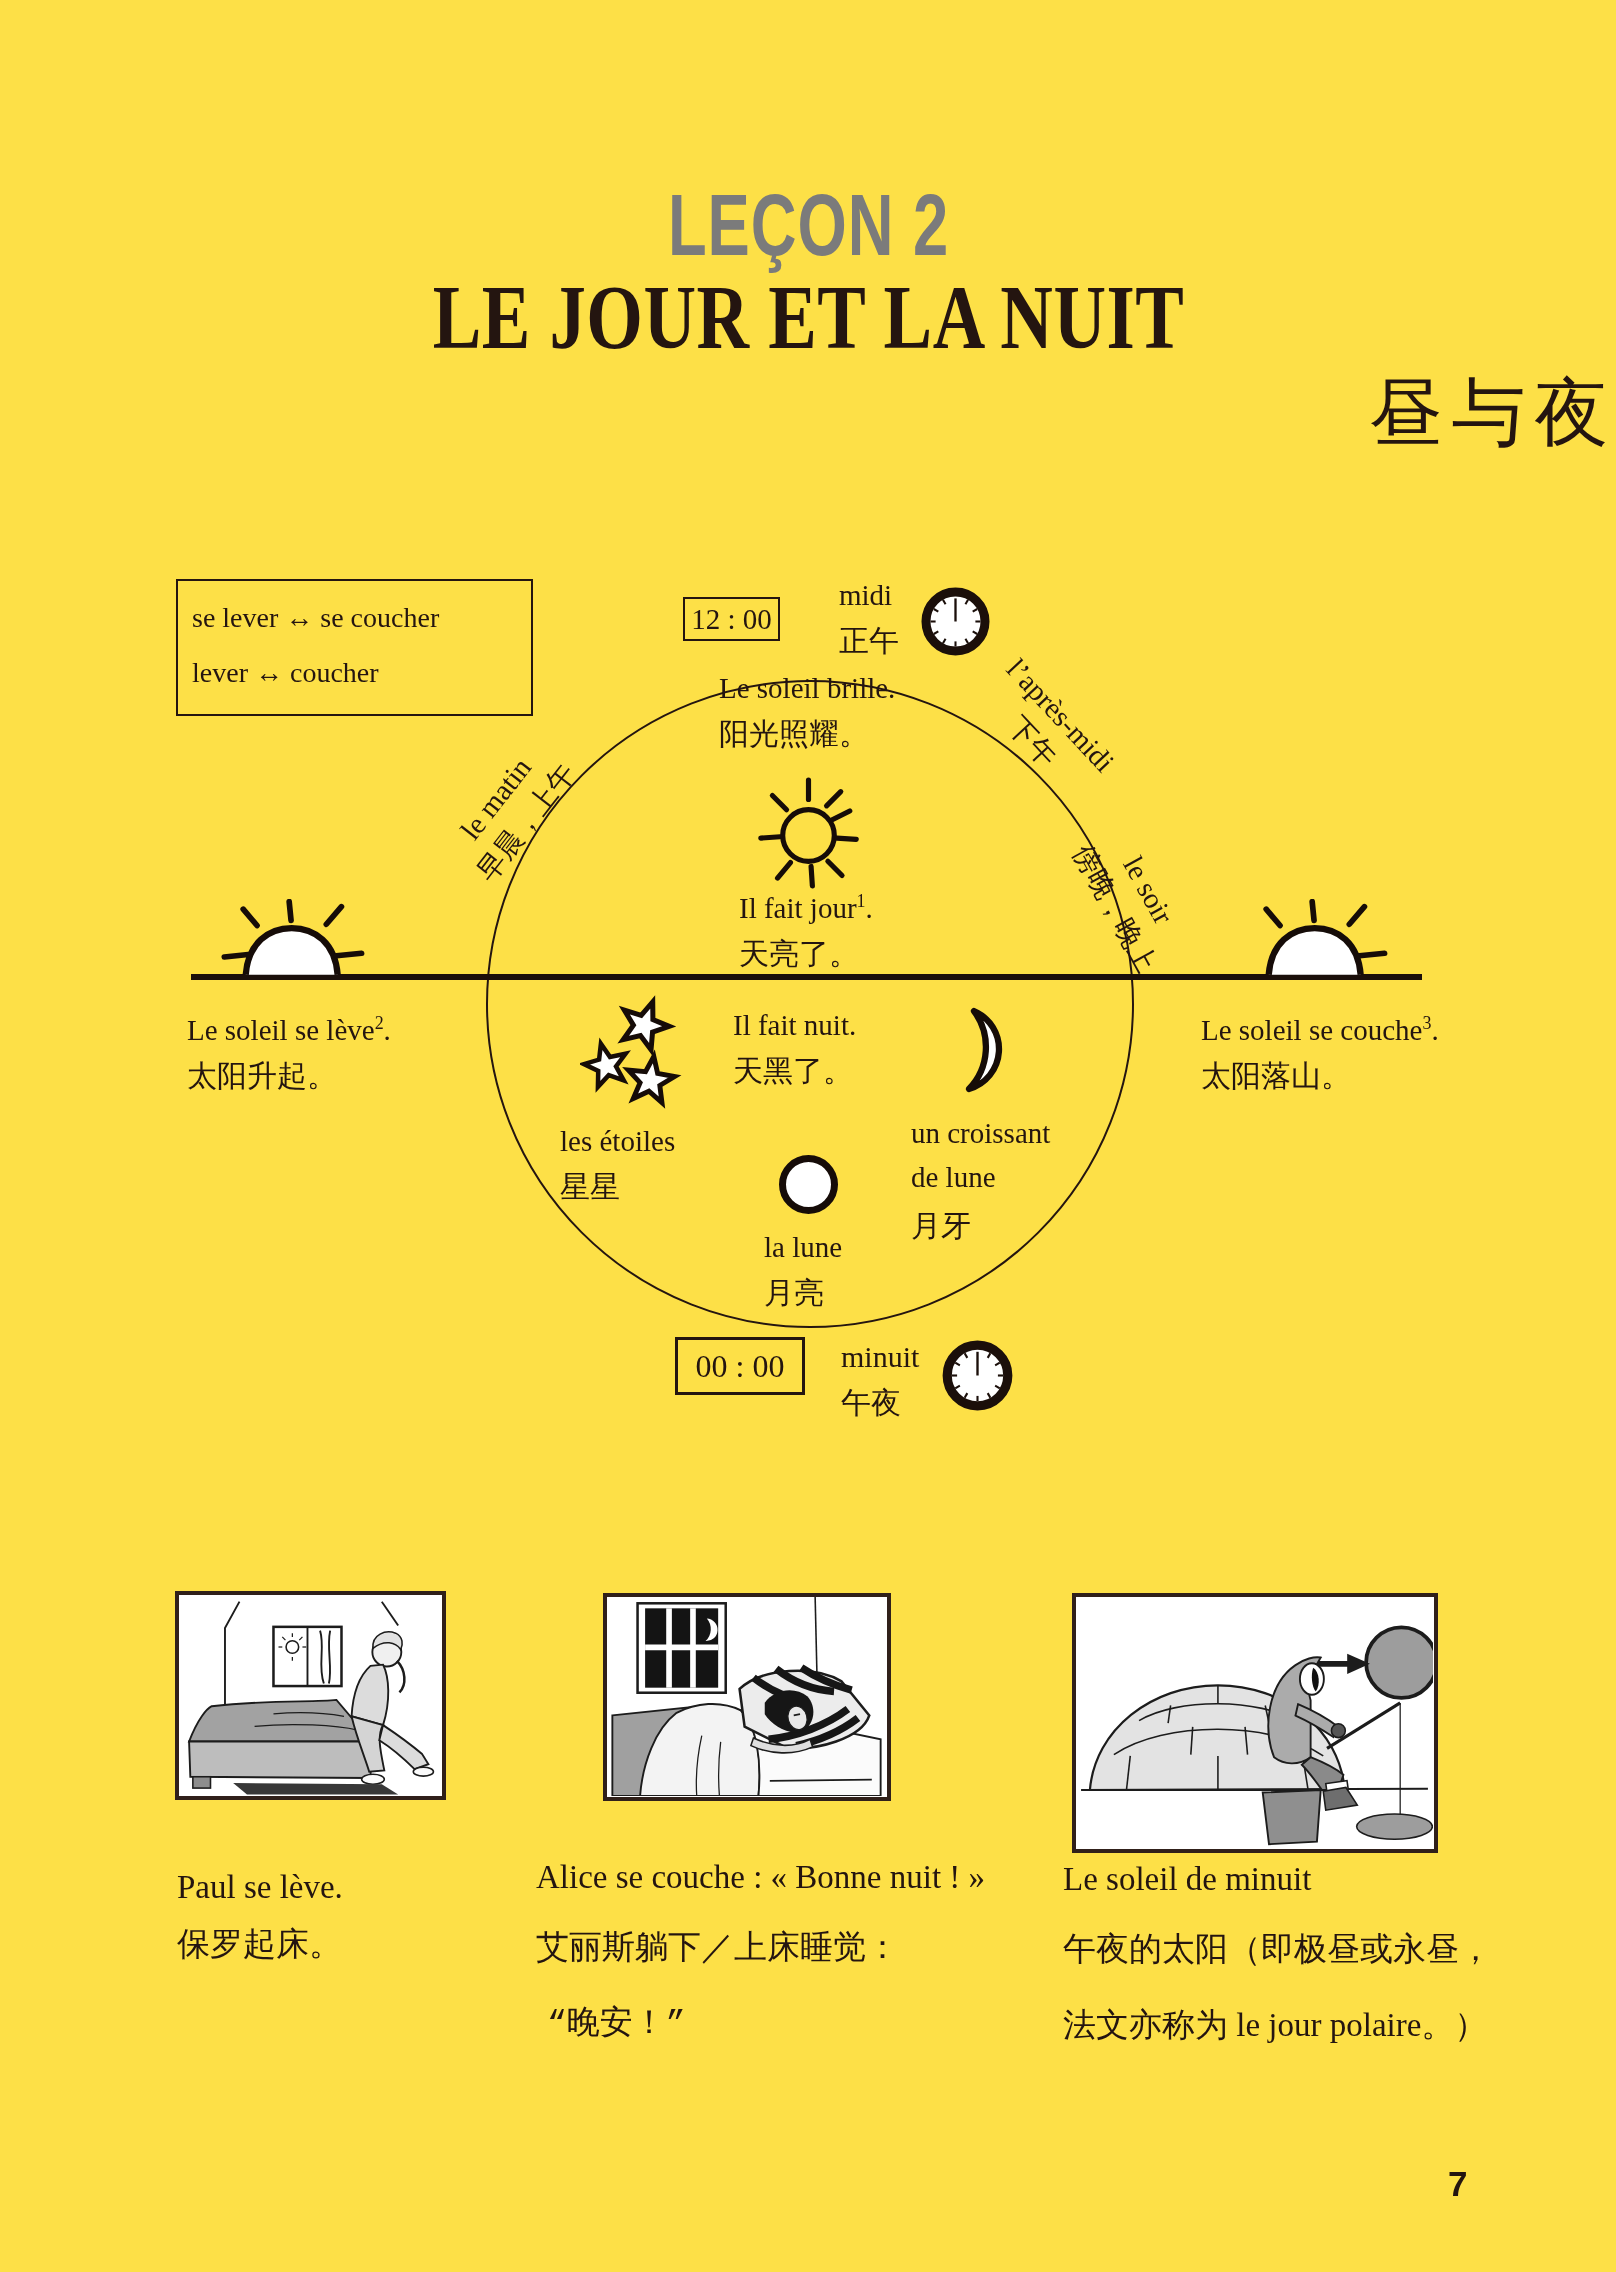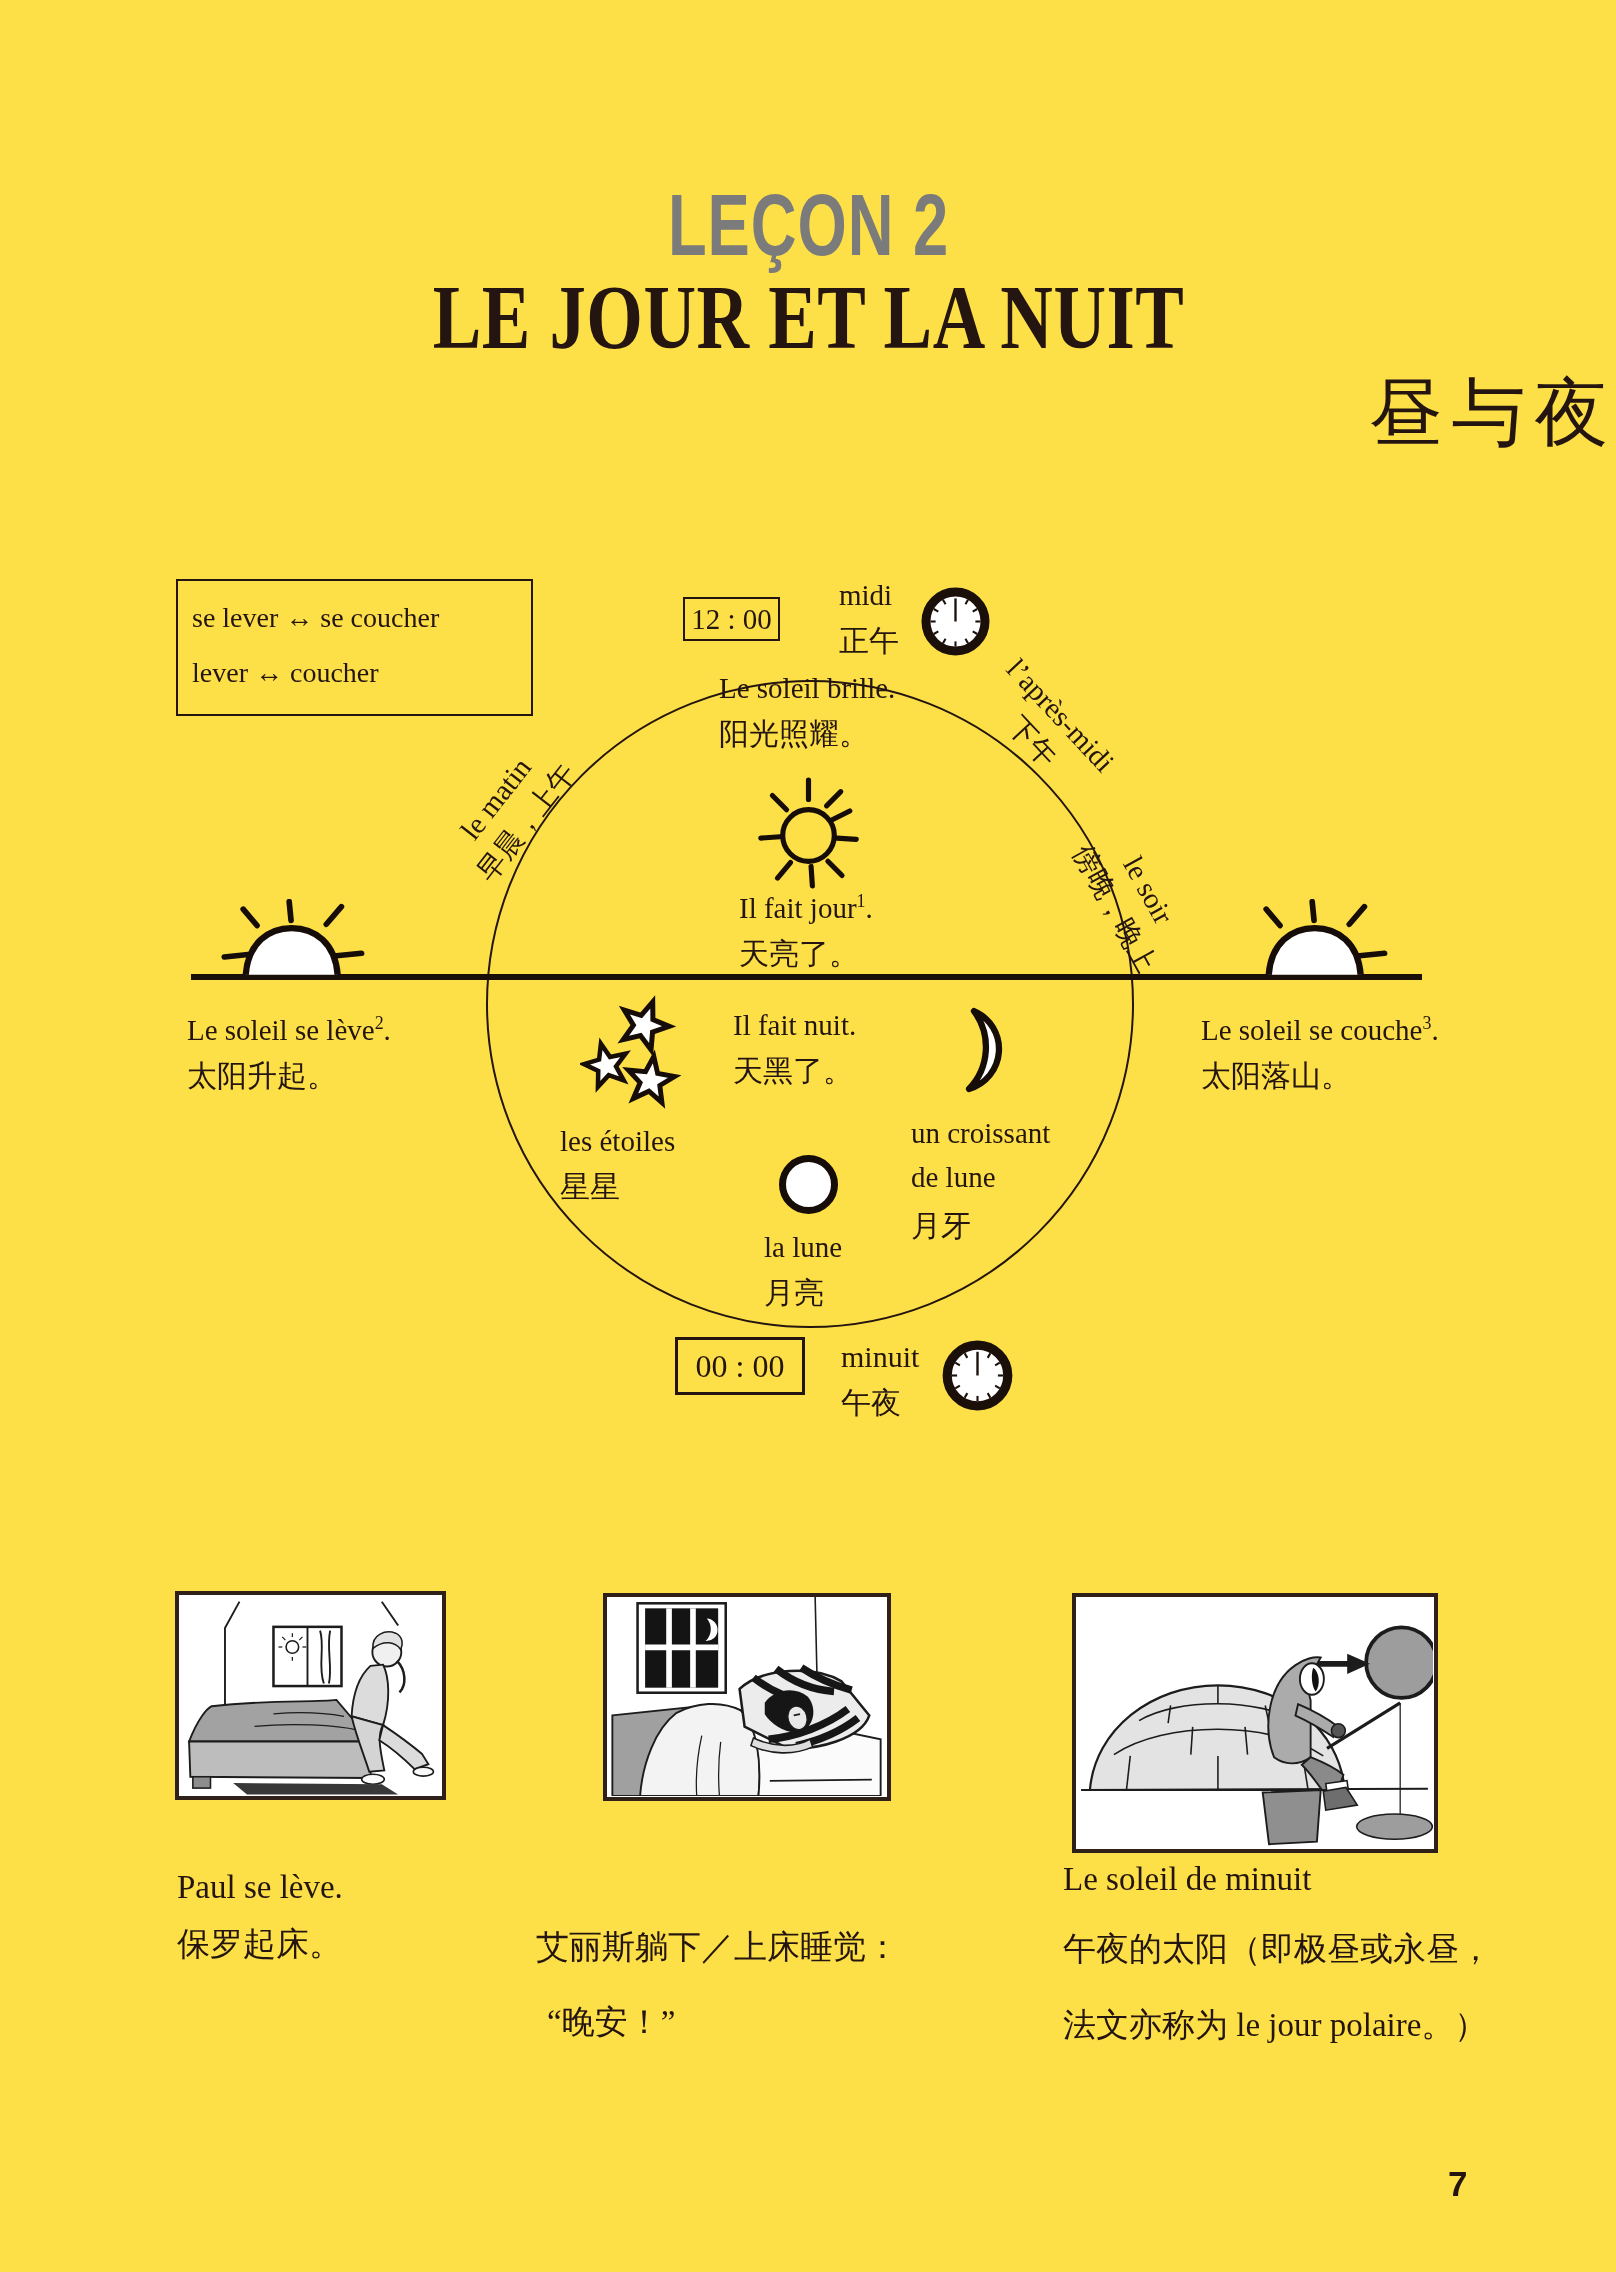--- a/index.html
+++ b/index.html
@@ -319,22 +319,23 @@
         <path d="M372,254 C392,262 412,272 424,282 L416,306 L390,306 C380,292 368,276 358,266 Z" fill="#8a8a8a" stroke="#1c1c1c" stroke-width="3"></path>
         <rect x="396" y="296" width="34" height="14" fill="#ffffff" stroke="#1c1c1c" stroke-width="2.5" transform="rotate(-8 396 296)"></rect>
         <path d="M392,308 L428,302 L446,330 L396,338 Z" fill="#6e6e6e" stroke="#1c1c1c" stroke-width="2.5"></path>
       </g>
     </svg>
   </div>
 
   <div class="abs cap-fr nowrap" style="left:177px;top:1861px;margin-top:8px;">Paul se lève.</div>
   <div class="abs cap-zh nowrap" style="left:177px;top:1922px;">保罗起床。</div>
 
+  <div class="abs cap-fr nowrap" style="left:536px;top:1859px;">Alice se couche : « Bonne nuit ! »</div>
   <div class="abs cap-zh nowrap" style="left:536px;top:1925px;">艾丽斯躺下／上床睡觉：</div>
-  <div class="abs cap-zh nowrap" style="left:547px;top:2000px;">“晚安！”</div>
+  <div class="abs cap-zh nowrap" style="left:547px;top:2000px;font-family:Liberation Mono, monospace;">“晚安！”</div>
 
   <div class="abs cap-fr nowrap" style="left:1063px;top:1861px;">Le soleil de minuit</div>
   <div class="abs cap-zh nowrap" style="left:1063px;top:1927px;">午夜的太阳（即极昼或永昼，</div>
   <div class="abs cap-zh nowrap" style="left:1063px;top:2003px;">法文亦称为 le jour polaire。）</div>
 
   <div class="abs pagenum">7</div>
 
 </div>
 
 

